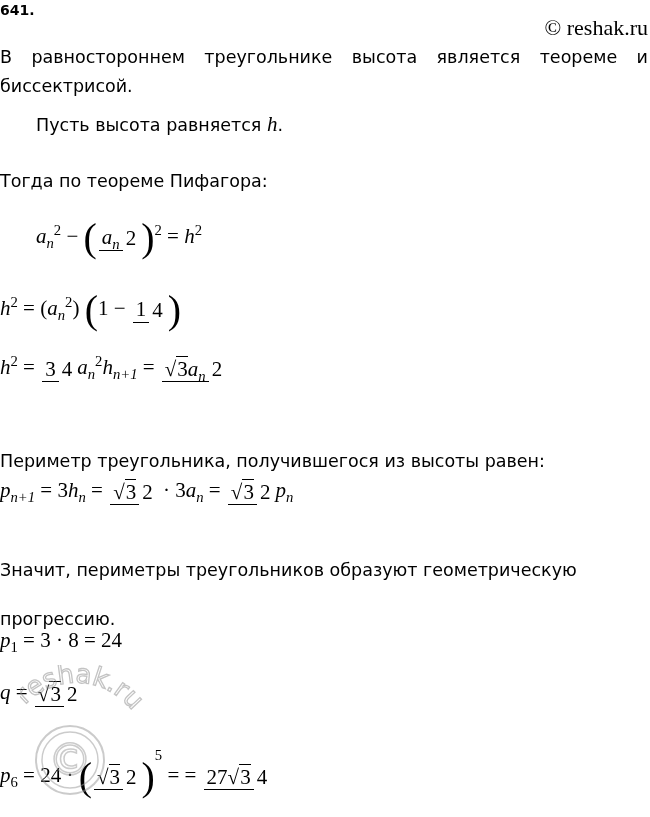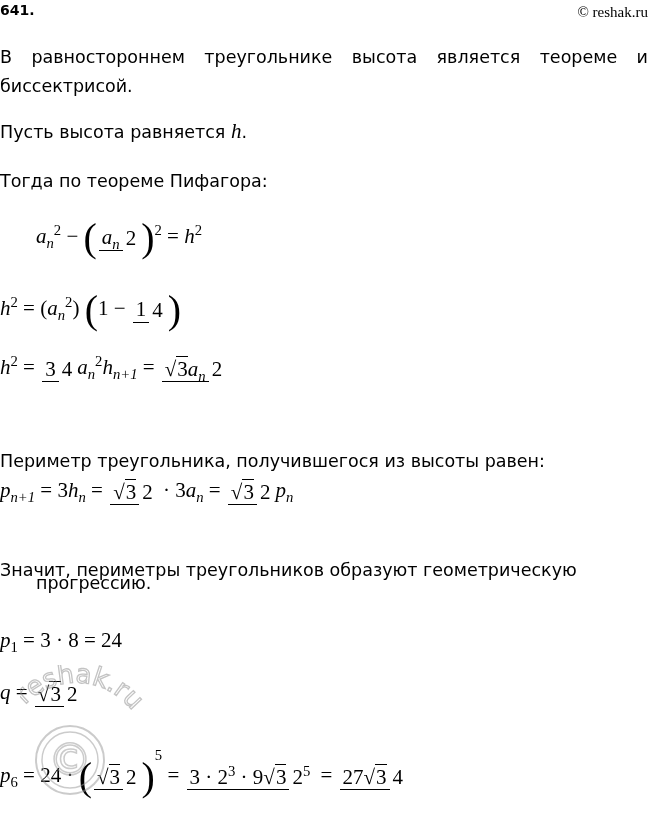--- a/index.html
+++ b/index.html
@@ -2,21 +2,21 @@
 <html><head>
   <meta charset="utf-8">
   <style>
     html, body { margin: 0; padding: 0; background: #ffffff; }
     body {
       width: 650px; height: 817px; position: relative; overflow: hidden;
       color: #000; font-family: "DejaVu Sans", sans-serif;
     }
     .abs { position: absolute; white-space: nowrap; }
     .task-num { left: 0; top: 2px; font-size: 14px; font-weight: bold; font-family: "DejaVu Sans", sans-serif; }
-    .copyright { right: 2px; top: 4px; font-size: 15px; font-family: "Liberation Serif", serif; }
+    .copyright { right: 2px; top: 15px; font-size: 22px; font-family: "Liberation Serif", serif; }
     .para { left: 0; font-size: 17.5px; line-height: 30px; }
     .justified { width: 648px; text-align: justify; text-align-last: justify; }
     .math { font-family: "Liberation Serif", "DejaVu Serif", serif; font-size: 21px; }
     .mi { font-style: italic; }
     sup, sub { font-size: 0.7em; line-height: 0; }
     .frac { display: inline-flex; flex-direction: row; align-items: center; vertical-align: middle; margin: 0 2px; }
     .frac .num { border-bottom: 1.3px solid #000; padding: 0 3px; line-height: 1.15; }
     .frac .den { padding: 0 3px; line-height: 1.15; }
     .paren { font-size: 1.9em; vertical-align: middle; font-weight: 200; line-height: 1; }
     .sqrt { display: inline-block; }
@@ -28,21 +28,21 @@
   </style>
 </head>
 <body>
 
 <div class="abs task-num">641.</div>
 <div class="abs copyright">© reshak.ru</div>
 
 <div class="abs para justified" style="top:42px;">В равностороннем треугольнике высота является теореме и</div>
 <div class="abs para" style="top:71px;">биссектрисой.</div>
 
-<div class="abs para" style="top:116px;">
+<div class="abs para" style="top:109px;padding-left:36px;">
   <span>Пусть высота равняется </span><span class="math mi">h</span><span>.</span>
 </div>
 
 <div class="abs para" style="top:166px;">Тогда по теореме Пифагора:</div>
 
 <div class="abs math" style="left:0; top:218px;margin-left:36px;">
   <span class="mi">a</span><sub class="mi">n</sub><sup>2</sup>
   <span>−</span>
   <span class="paren">(</span><span class="frac">
       <span class="num"><span class="mi">a</span><sub class="mi">n</sub></span>
@@ -90,21 +90,21 @@
   <span>·</span>
   <span>3</span><span class="mi">a</span><sub class="mi">n</sub>
   <span>=</span>
   <span class="frac">
       <span class="num"><span>√</span><span class="sqrt"><span class="rad">3</span></span></span>
       <span class="den">2</span>
     </span><span class="mi">p</span><sub class="mi">n</sub>
 </div>
 
 <div class="abs para" style="top:555px;">Значит, периметры треугольников образуют геометрическую</div>
-<div class="abs para" style="top:568px;padding-left:36px;">прогрессию.</div>
+<div class="abs para" style="top:604px;">прогрессию.</div>
 
 <div class="abs math" style="left:0; top:628px;">
   <span class="mi">p</span><sub>1</sub>
   <span>=</span>
   <span>3</span> <span>·</span> <span>8</span>
   <span>=</span>
   <span>24</span>
 </div>
 
 <div class="abs math" style="left:0; top:680px;">
@@ -118,24 +118,20 @@
 
 <div class="abs math" style="left:0; top:755px;">
   <span class="mi">p</span><sub>6</sub>
   <span>=</span>
   <span>24</span> <span>·</span>
   <span class="paren">(</span><span class="frac">
       <span class="num"><span>√</span><span class="sqrt"><span class="rad">3</span></span></span>
       <span class="den">2</span>
     </span><span class="paren">)</span><sup style="vertical-align: 22px;">5</sup>
   <span>=</span>
-  <span class="frac">
-      <span class="num"><span>3</span> <span>·</span> <span>2</span><sup>3</sup> <span>·</span> <span>9</span><span>√</span><span class="sqrt"><span class="rad">3</span></span></span>
-      <span class="den"><span>2</span><sup>5</sup></span>
-    </span>
   <span>=</span>
   <span class="frac">
       <span class="num"><span>27</span><span>√</span><span class="sqrt"><span class="rad">3</span></span></span>
       <span class="den">4</span>
     </span>
 </div>
 
 <svg class="watermark" viewBox="0 0 140 140">
   <circle cx="50" cy="95" r="34" fill="none" stroke="#999" stroke-width="2"></circle>
   <circle cx="50" cy="95" r="28" fill="none" stroke="#999" stroke-width="1.5"></circle>

